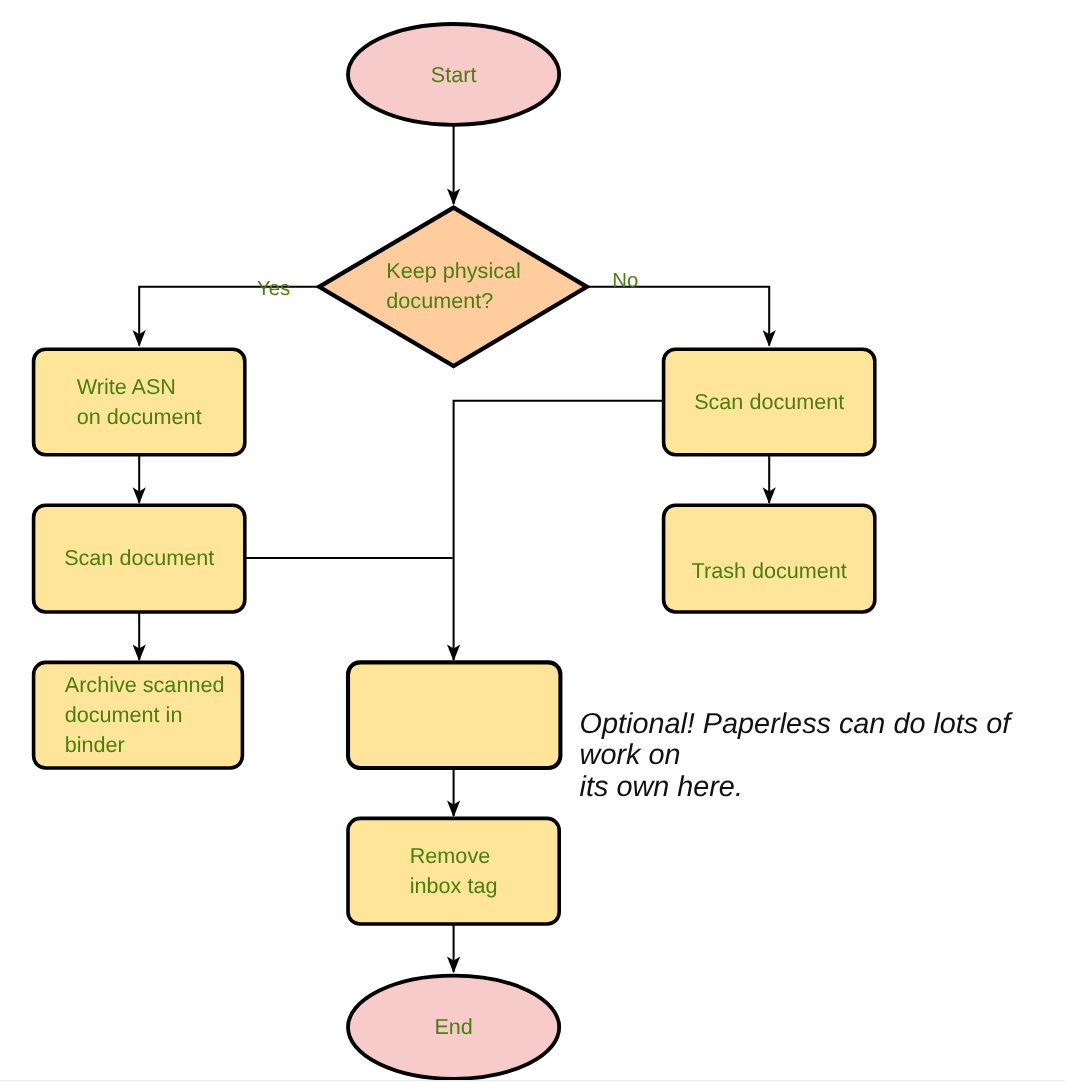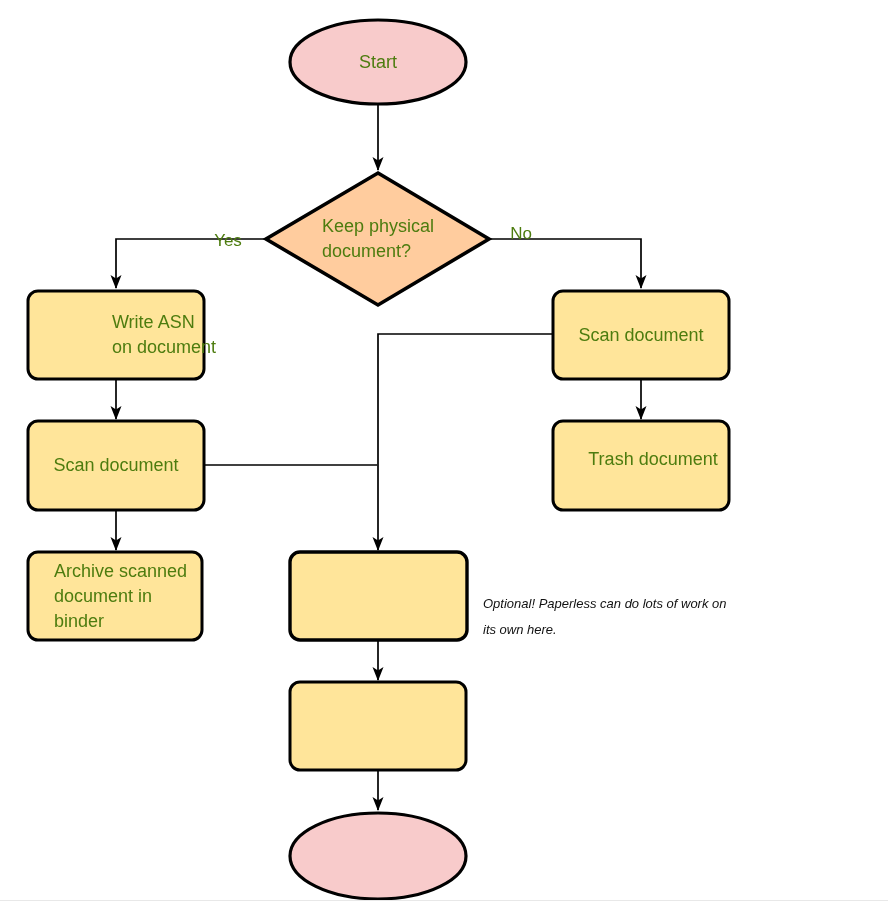--- a/index.html
+++ b/index.html
@@ -34,21 +34,21 @@
   }
   .edge-label {
     font-size: 17px;
     line-height: 22px;
   }
   .annotation {
     position: absolute;
     left: 483px;
     top: 591px;
     width: 405px;
-    font-size: 13px;
+    font-size: 24px;
     line-height: 26px;
     font-style: italic;
     white-space: pre-line;
     color: #111111;
   }
   .bottom-hairline {
     position: absolute;
     left: 0;
     top: 900px;
     width: 888px;
@@ -91,35 +91,38 @@
     <rect x="290" y="552" width="177" height="88" rx="10" stroke="#000000" stroke-width="3.4" fill="#ffe59a"></rect>
     <rect x="290" y="682" width="176" height="88" rx="10" stroke="#000000" stroke-width="3" fill="#ffe59a"></rect>
     <ellipse cx="378" cy="856" rx="88" ry="43" stroke="#000000" stroke-width="3.2" fill="#f8cbcb"></ellipse>
   </svg>
 
   <div class="label" style="left:290px; top:24px; width:176px; height:76px;">Start</div>
 
   <div class="label" style="left:288px; top:197px; width:180px; height:84px;">Keep physical
 document?</div>
 
-  <div class="label" style="left:28px; top:291px; width:176px; height:88px;margin-left:48px;">Write ASN
+  <div class="label" style="left:28px; top:291px; width:176px; height:88px;">Write ASN
 on document</div>
 
   <div class="label" style="left:28px; top:421px; width:176px; height:89px;">Scan document</div>
 
   <div class="label" style="left:28px; top:552px; width:185px; height:88px;">Archive scanned
 document in
 binder</div>
 
   <div class="label" style="left:553px; top:291px; width:176px; height:88px;">Scan document</div>
 
-  <div class="label" style="left:553px; top:404px; width:176px; height:111px;margin-left:12px;">Trash document</div>
+  <div class="label" style="left:553px; top:421px; width:176px; height:111px;">Trash document</div>
 
 
+  <div class="label" style="left:290px; top:682px; width:176px; height:88px;">Remove
+inbox tag</div>
 
+  <div class="label" style="left:290px; top:818px; width:176px; height:76px;">End</div>
 
   <div class="label edge-label" style="left:206px; top:214px; width:44px; height:24px;margin-top:15px;">Yes</div>
 
   <div class="label edge-label" style="left:499px; top:222px; width:44px; height:24px;">No</div>
 
   <div class="annotation">Optional! Paperless can do lots of work on
 its own here.</div>
 
   <div class="bottom-hairline"></div>
 

